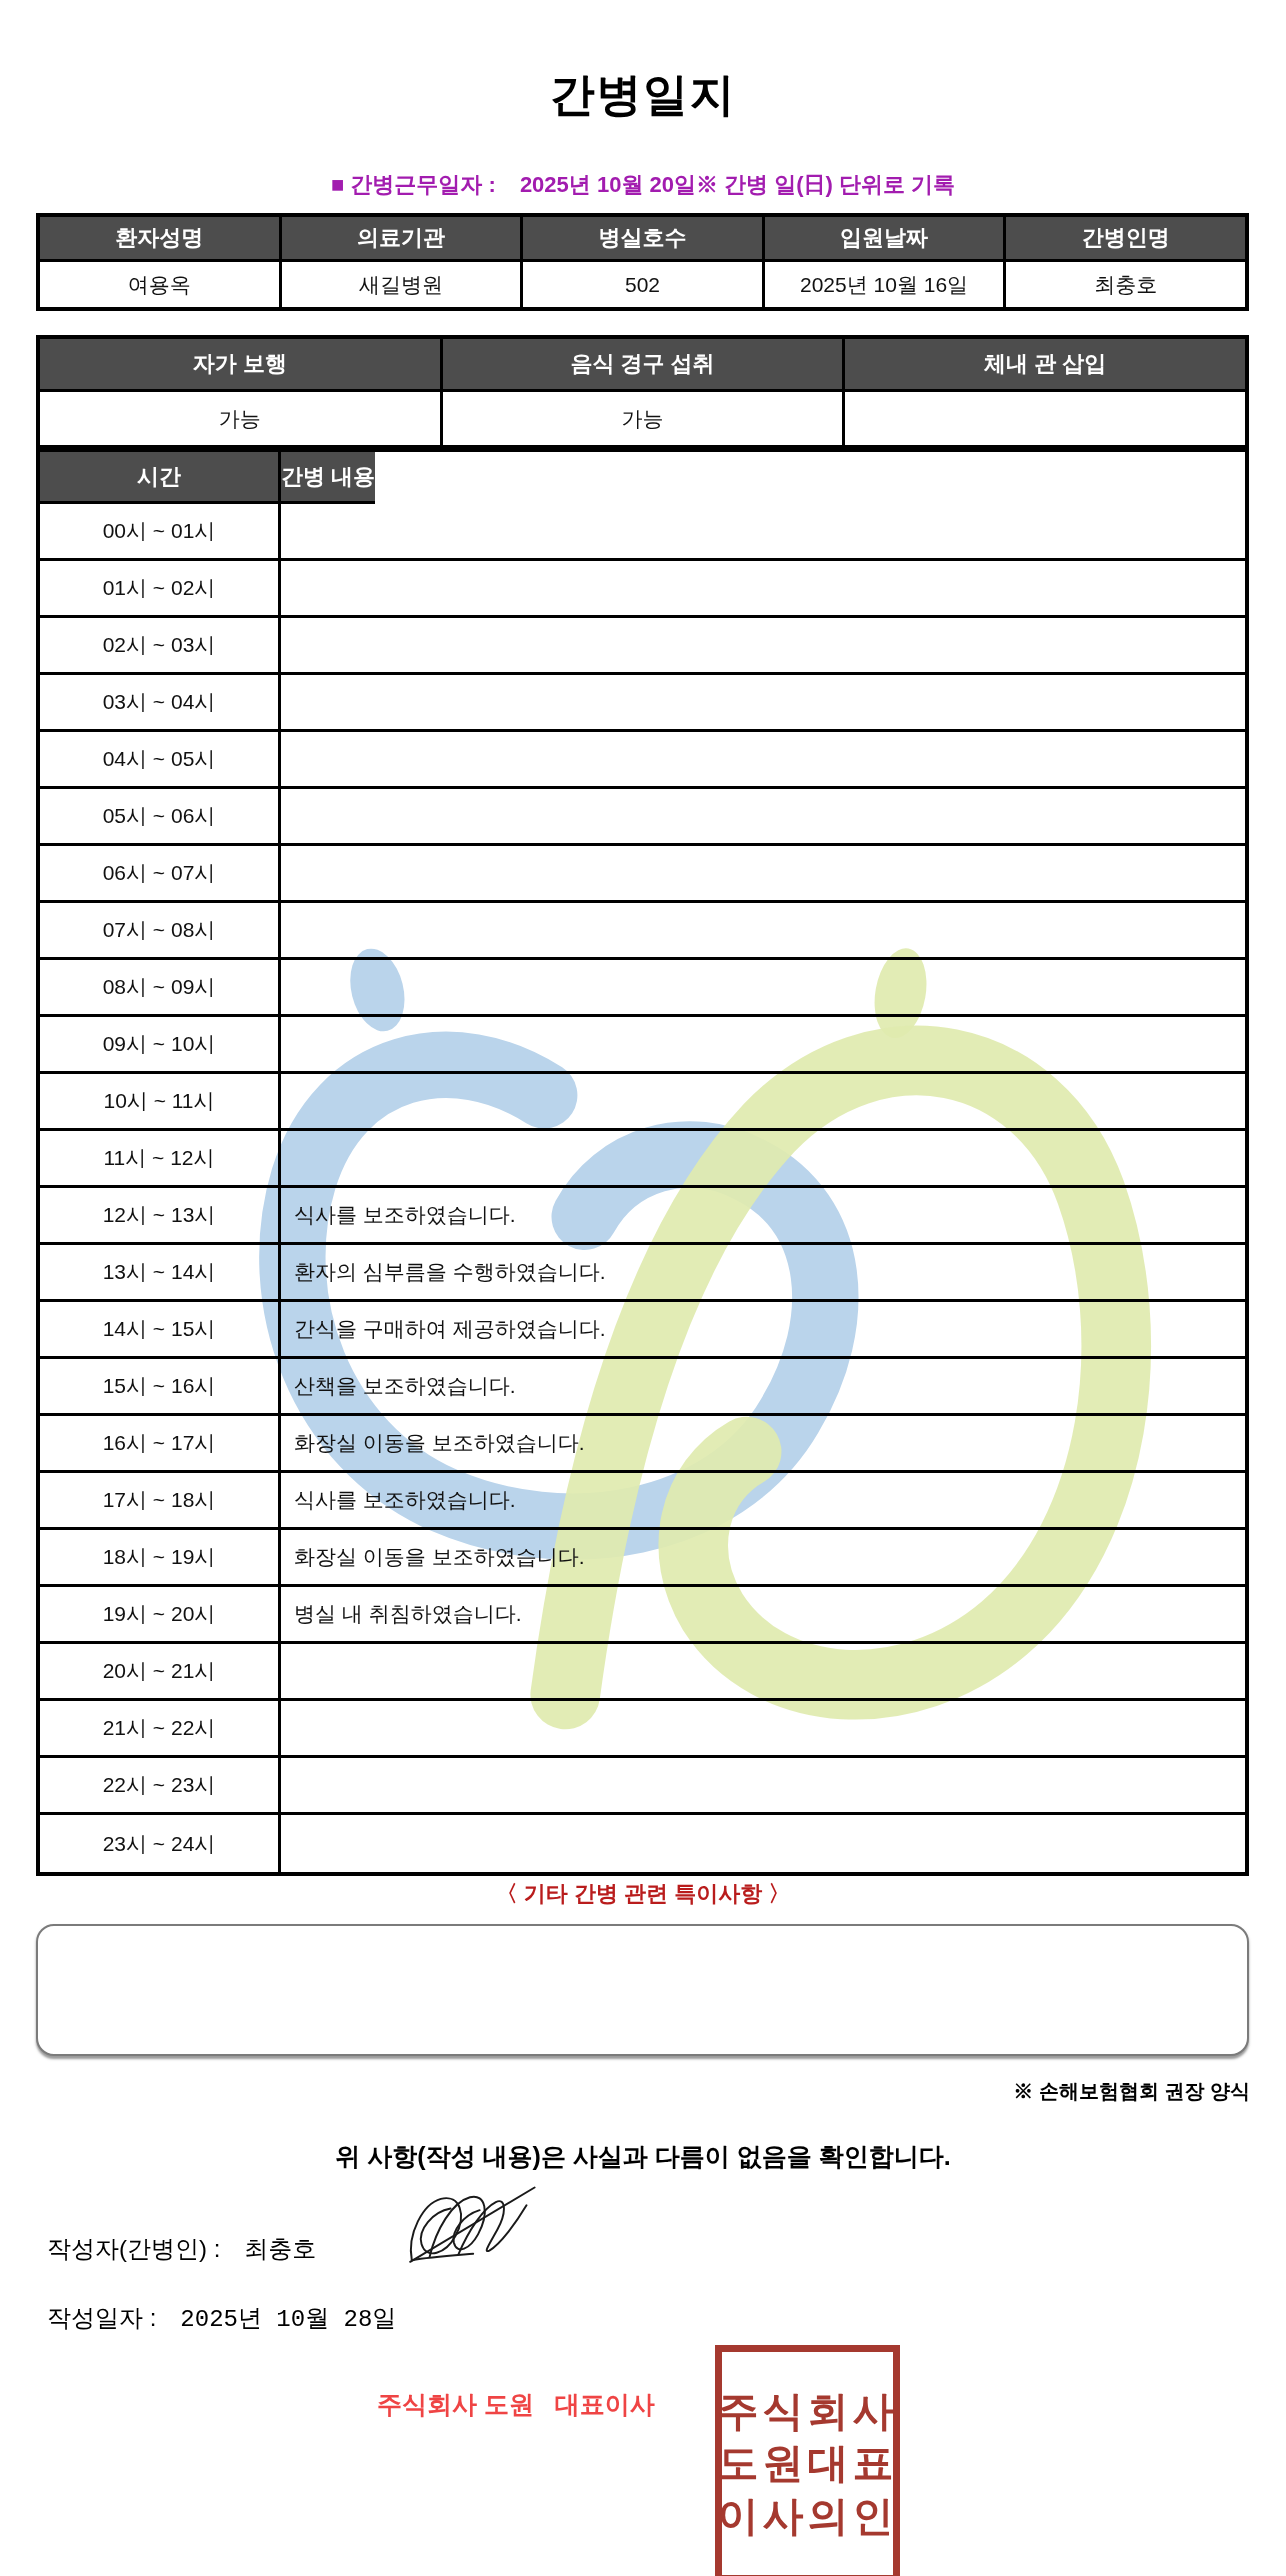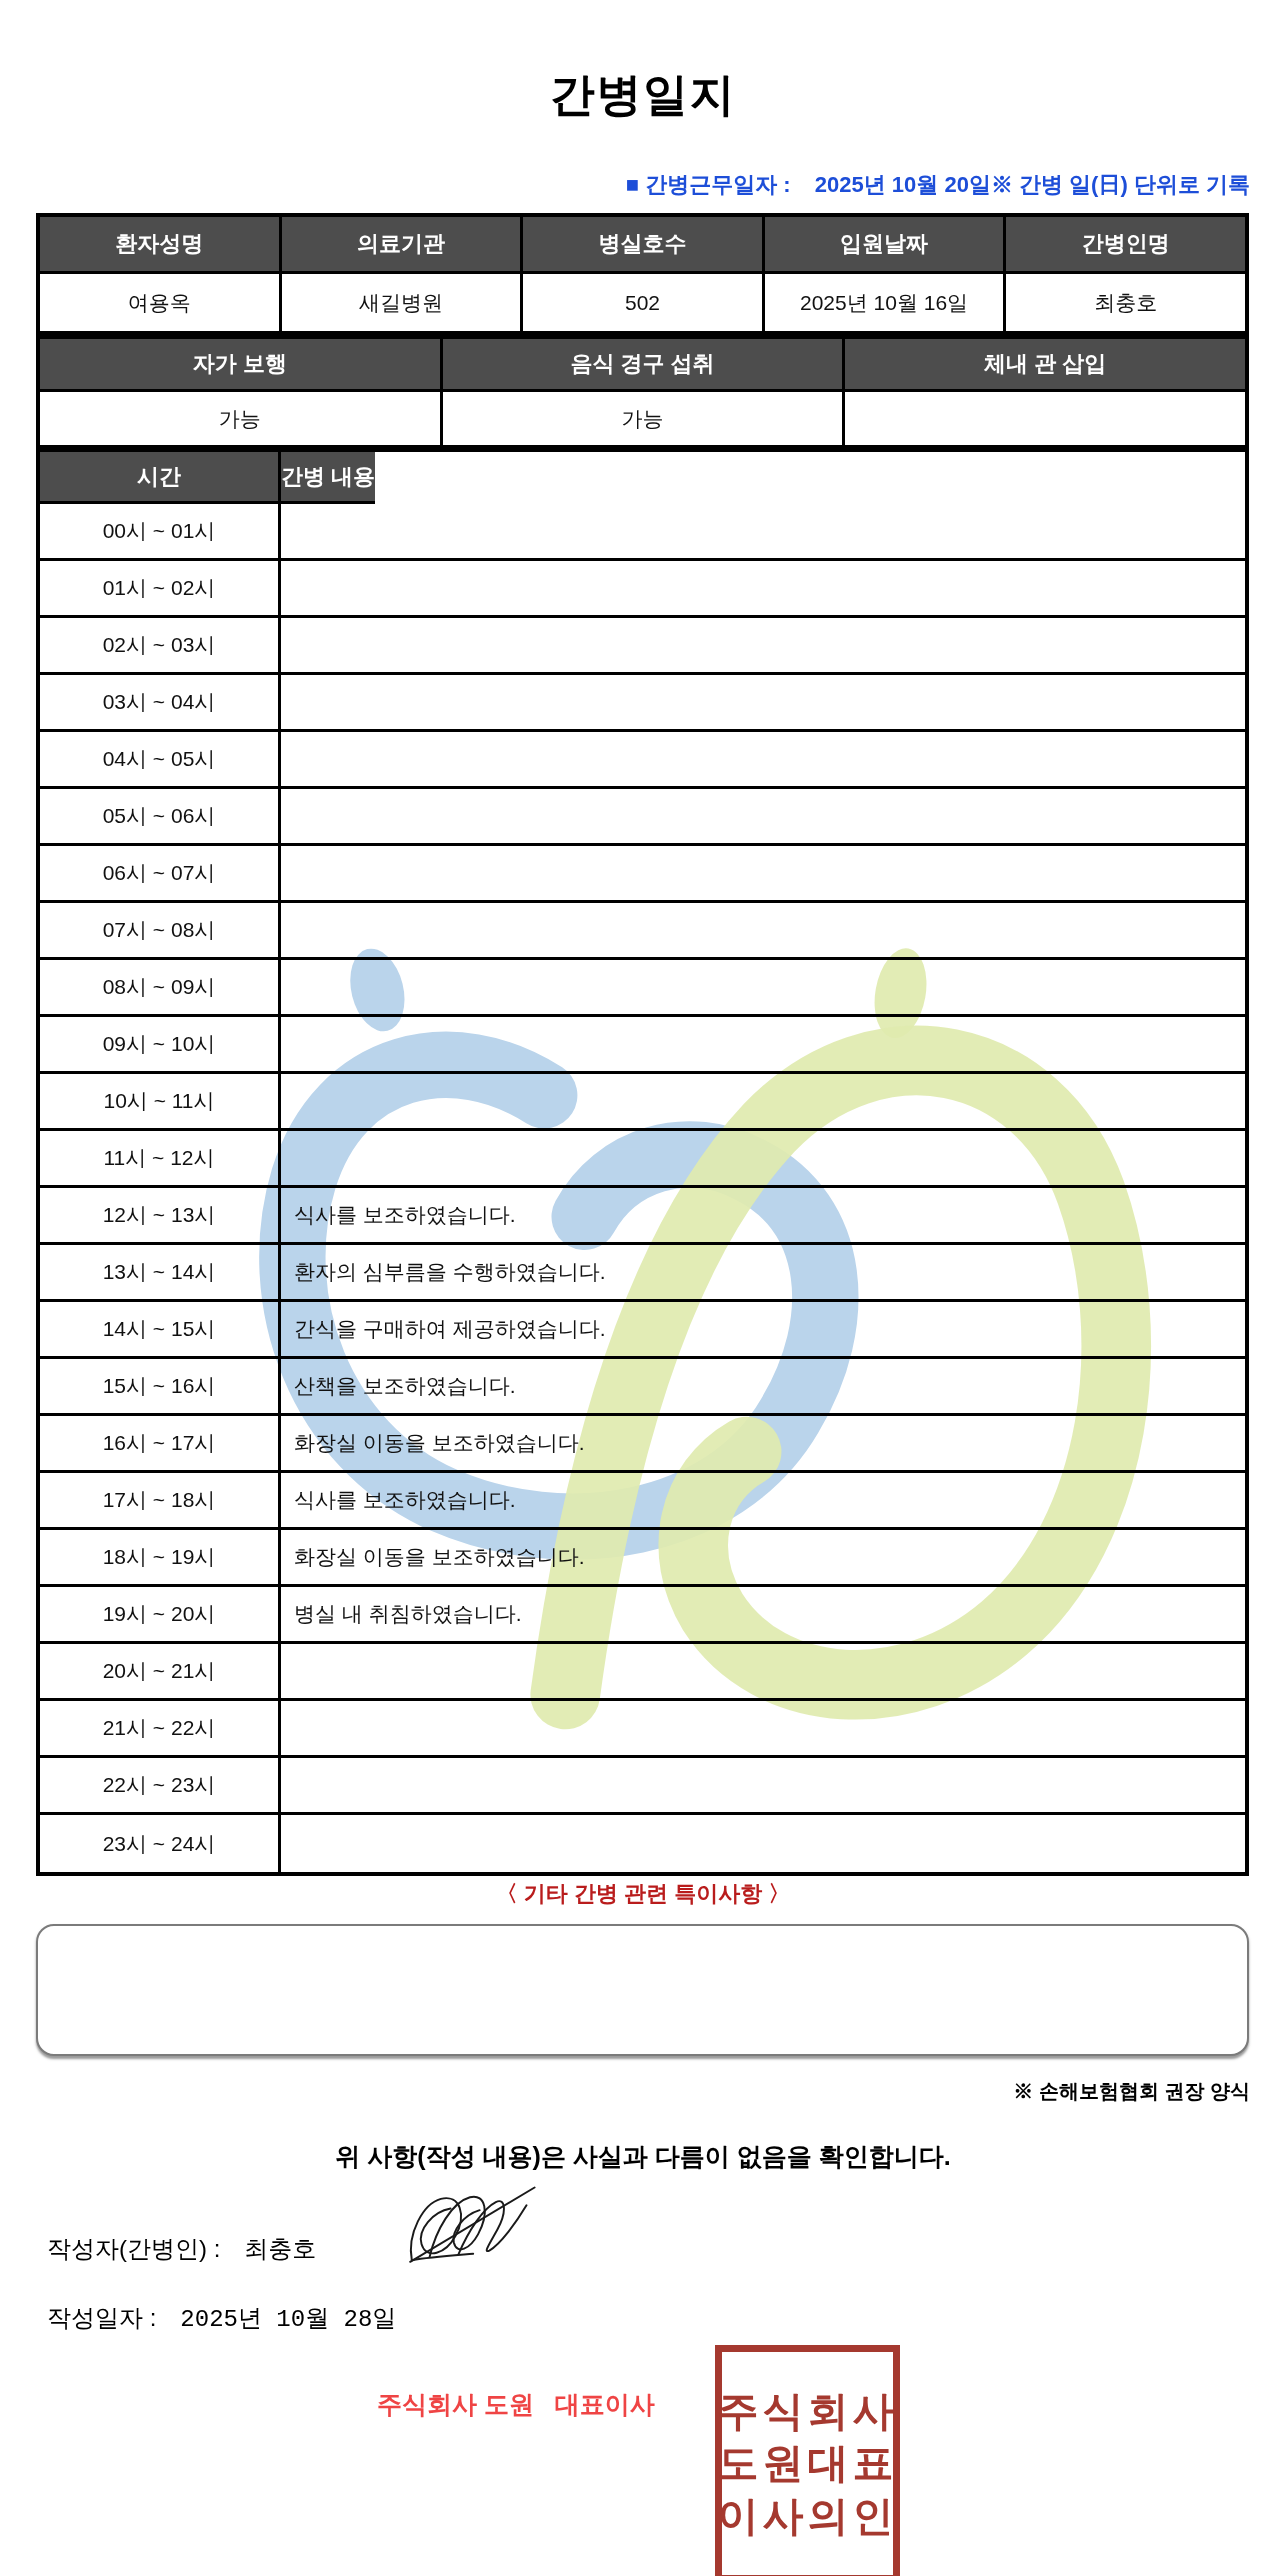--- a/index.html
+++ b/index.html
@@ -14,37 +14,37 @@
   .layer{position:absolute;left:0;top:0;}
   #watermark{z-index:0;}
   .content{position:absolute;left:0;top:0;width:100%;height:100%;z-index:1;}
 
   .doc-title{
     position:absolute;left:0;top:65px;width:100%;
     text-align:center;font-size:45px;font-weight:bold;letter-spacing:1.6px;color:#000;
   }
   .meta-row{
     position:absolute;left:36px;right:36px;top:170px;
-    display:flex;justify-content:flex-end;align-items:center;
-    font-size:22px;font-weight:700;color:#1d4ed8;
+    display:flex;justify-content:center;align-items:center;
+    font-size:22px;font-weight:700;color:#a21caf;
   }
   
   .tbl{position:absolute;left:36px;width:1213px;border:4px solid #000;box-sizing:border-box;background:transparent;}
   .trow{display:flex;width:100%;}
   .cell{
     box-sizing:border-box;display:flex;align-items:center;justify-content:center;
     border-right:3.2px solid #000;border-bottom:3.2px solid #000;
     font-size:21px;color:#111;background:transparent;text-align:center;
   }
   .cell:last-child{border-right:none;}
   .trow:last-child > .cell{border-bottom:none;}
   .hdr{background:#4d4d4d;color:#ffffff;font-weight:bold;font-size:22px;}
 
   #info-table{top:213px;}
-  #info-table .cell{height:57px;flex:1;}
+  #info-table .cell{height:45px;flex:1;}
   #status-table{top:335px;}
   #status-table .cell{height:53px;flex:1;}
 
   #care-table{top:448px;}
   #care-table .cell{height:57px;}
   #care-table .hdr{height:52px;}
   .time-col{width:241px;flex:none;}
   .content-col{flex:1;justify-content:flex-start;padding-left:13px;text-align:left;}
 
   .notes-title{

